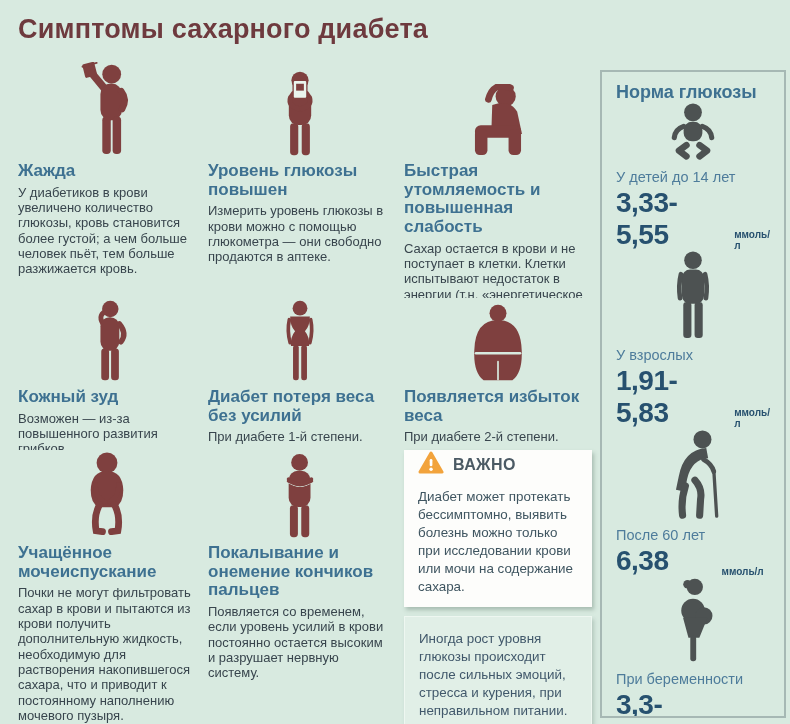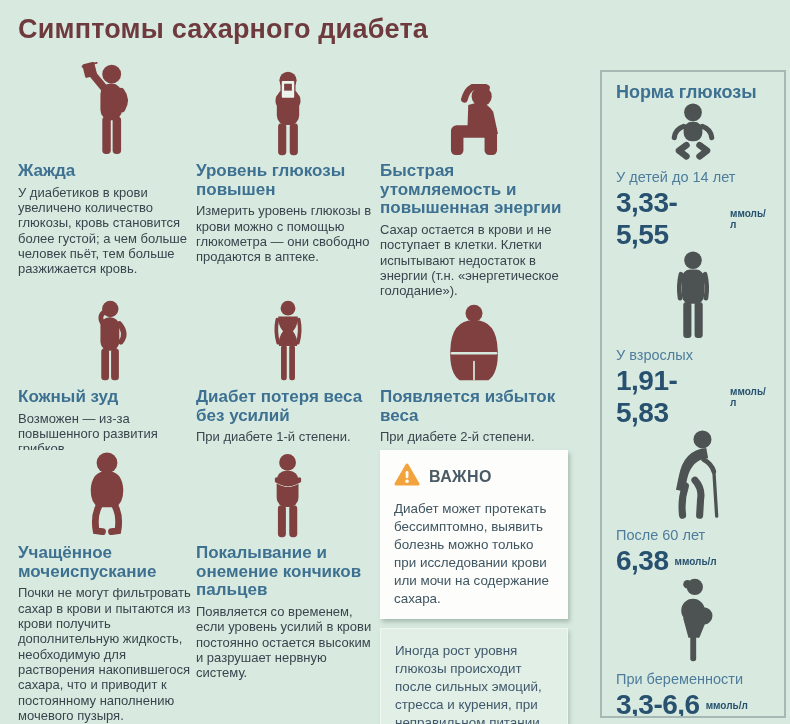--- a/index.html
+++ b/index.html
@@ -12,38 +12,39 @@
   }
   .page-title {
     position:absolute; left:18px; top:14px;
     font-size:27px; font-weight:bold; color:#6e3a3e; letter-spacing:0.2px;
   }
   .main {
     position:absolute; left:18px; top:62px; width:574px; height:656px;
     display:grid;
     grid-template-columns:178px 184px 188px;
     grid-template-rows:236px 152px 1fr;
+    column-gap:12px;
   }
   .cell { overflow:hidden; }
   .icon-box { display:flex; align-items:flex-end; justify-content:center; }
   .r1 .icon-box { height:94px; }
   .r2 .icon-box { height:84px; }
   .r3 .icon-box { height:88px; }
   .cell h3 {
     margin:6px 0 4px; font-size:17px; line-height:1.1;
     color:#3e7191; font-weight:bold;
   }
   .cell p { font-size:13px; line-height:1.18; color:#38454d; }
   .fig { fill:#7f403f; }
   .fig-stroke { stroke:#7f403f; fill:none; stroke-linecap:round; }
   .bg-stroke { stroke:#d8eae0; fill:none; stroke-linecap:round; }
 
   .col3-stack { display:flex; flex-direction:column; }
   .important-box {
-    background:#fdfdfb; padding:13px 14px 10px;
+    background:#fdfdfb; padding:1px 14px 10px;
     box-shadow:2px 3px 4px rgba(110,135,122,0.45);
   }
   .imp-head { display:flex; align-items:center; gap:9px; margin-bottom:9px; }
   .imp-label { font-size:16px; font-weight:bold; color:#4b5a64; letter-spacing:0.4px; }
   .imp-text, .note-text { font-size:13.4px; line-height:1.35; color:#3f5560; }
   .note-box {
     margin-top:9px; flex:1;
     background:#e1efe7; border:1px solid #eef7f1;
     padding:13px 14px;
     box-shadow:2px 3px 4px rgba(110,135,122,0.35);
@@ -54,21 +55,21 @@
     position:absolute; left:600px; top:70px; width:186px; height:648px;
     border:2px solid #a6b8b4;
     padding:10px 14px 10px;
     display:flex; flex-direction:column; justify-content:space-between;
     overflow:hidden;
   }
   .sidebar-title { font-size:18px; font-weight:bold; color:#3e7191; }
   .norm-entry { display:flex; flex-direction:column; }
   .norm-icon { display:flex; justify-content:center; align-items:flex-end; }
   .norm-label { font-size:14.5px; color:#4e7c9b; margin-top:8px; }
-  .norm-value-row { display:flex; align-items:center; margin-top:2px; }
+  .norm-value-row { display:flex; align-items:flex-end; margin-top:2px;gap:47px; }
   .norm-value { font-size:28px; font-weight:bold; color:#27516f; letter-spacing:-0.5px; }
   .norm-unit { font-size:10px; font-weight:bold; color:#27516f; margin-left:6px; }
   .gray { fill:#4d5252; }
   .gray-stroke { stroke:#4d5252; fill:none; stroke-linecap:round; }
 </style>
 </head>
 <body>
 
 <h1 class="page-title">Симптомы сахарного диабета</h1>
 
@@ -112,21 +113,21 @@
     <div class="icon-box">
       <svg width="84" height="72" viewBox="0 0 84 75">
         <circle class="fig" cx="50" cy="13" r="10.5"></circle>
         <path class="fig-stroke" d="M55 4 q-18 -7 -23 12" stroke-width="7"></path>
         <path class="fig" d="M36 22 q18 -7 26 7 l5 23 h-32 z"></path>
         <rect class="fig" x="18" y="43" width="48" height="13" rx="6"></rect>
         <rect class="fig" x="18" y="47" width="13" height="27" rx="5"></rect>
         <rect class="fig" x="53" y="47" width="13" height="27" rx="5"></rect>
       </svg>
     </div>
-    <h3>Быстрая утомляемость и повышенная энергии</h3>
+    <h3>Быстрая утомляемость и повышенная слабость</h3>
     <p>Сахар остается в крови и не поступает в клетки. Клетки испытывают недостаток в энергии (т.н. «энергетическое голодание»).</p>
   </div>
 
   <div class="cell r2">
     <div class="icon-box">
       <svg width="60" height="82" viewBox="0 0 60 100">
         <circle class="fig" cx="34" cy="11" r="10"></circle>
         <path class="fig-stroke" d="M25 29 q-7 -12 6 -16" stroke-width="6"></path>
         <rect class="fig" x="22" y="21" width="23" height="41" rx="11"></rect>
         <path class="fig-stroke" d="M45 29 q10 12 2 22" stroke-width="6.5"></path>

